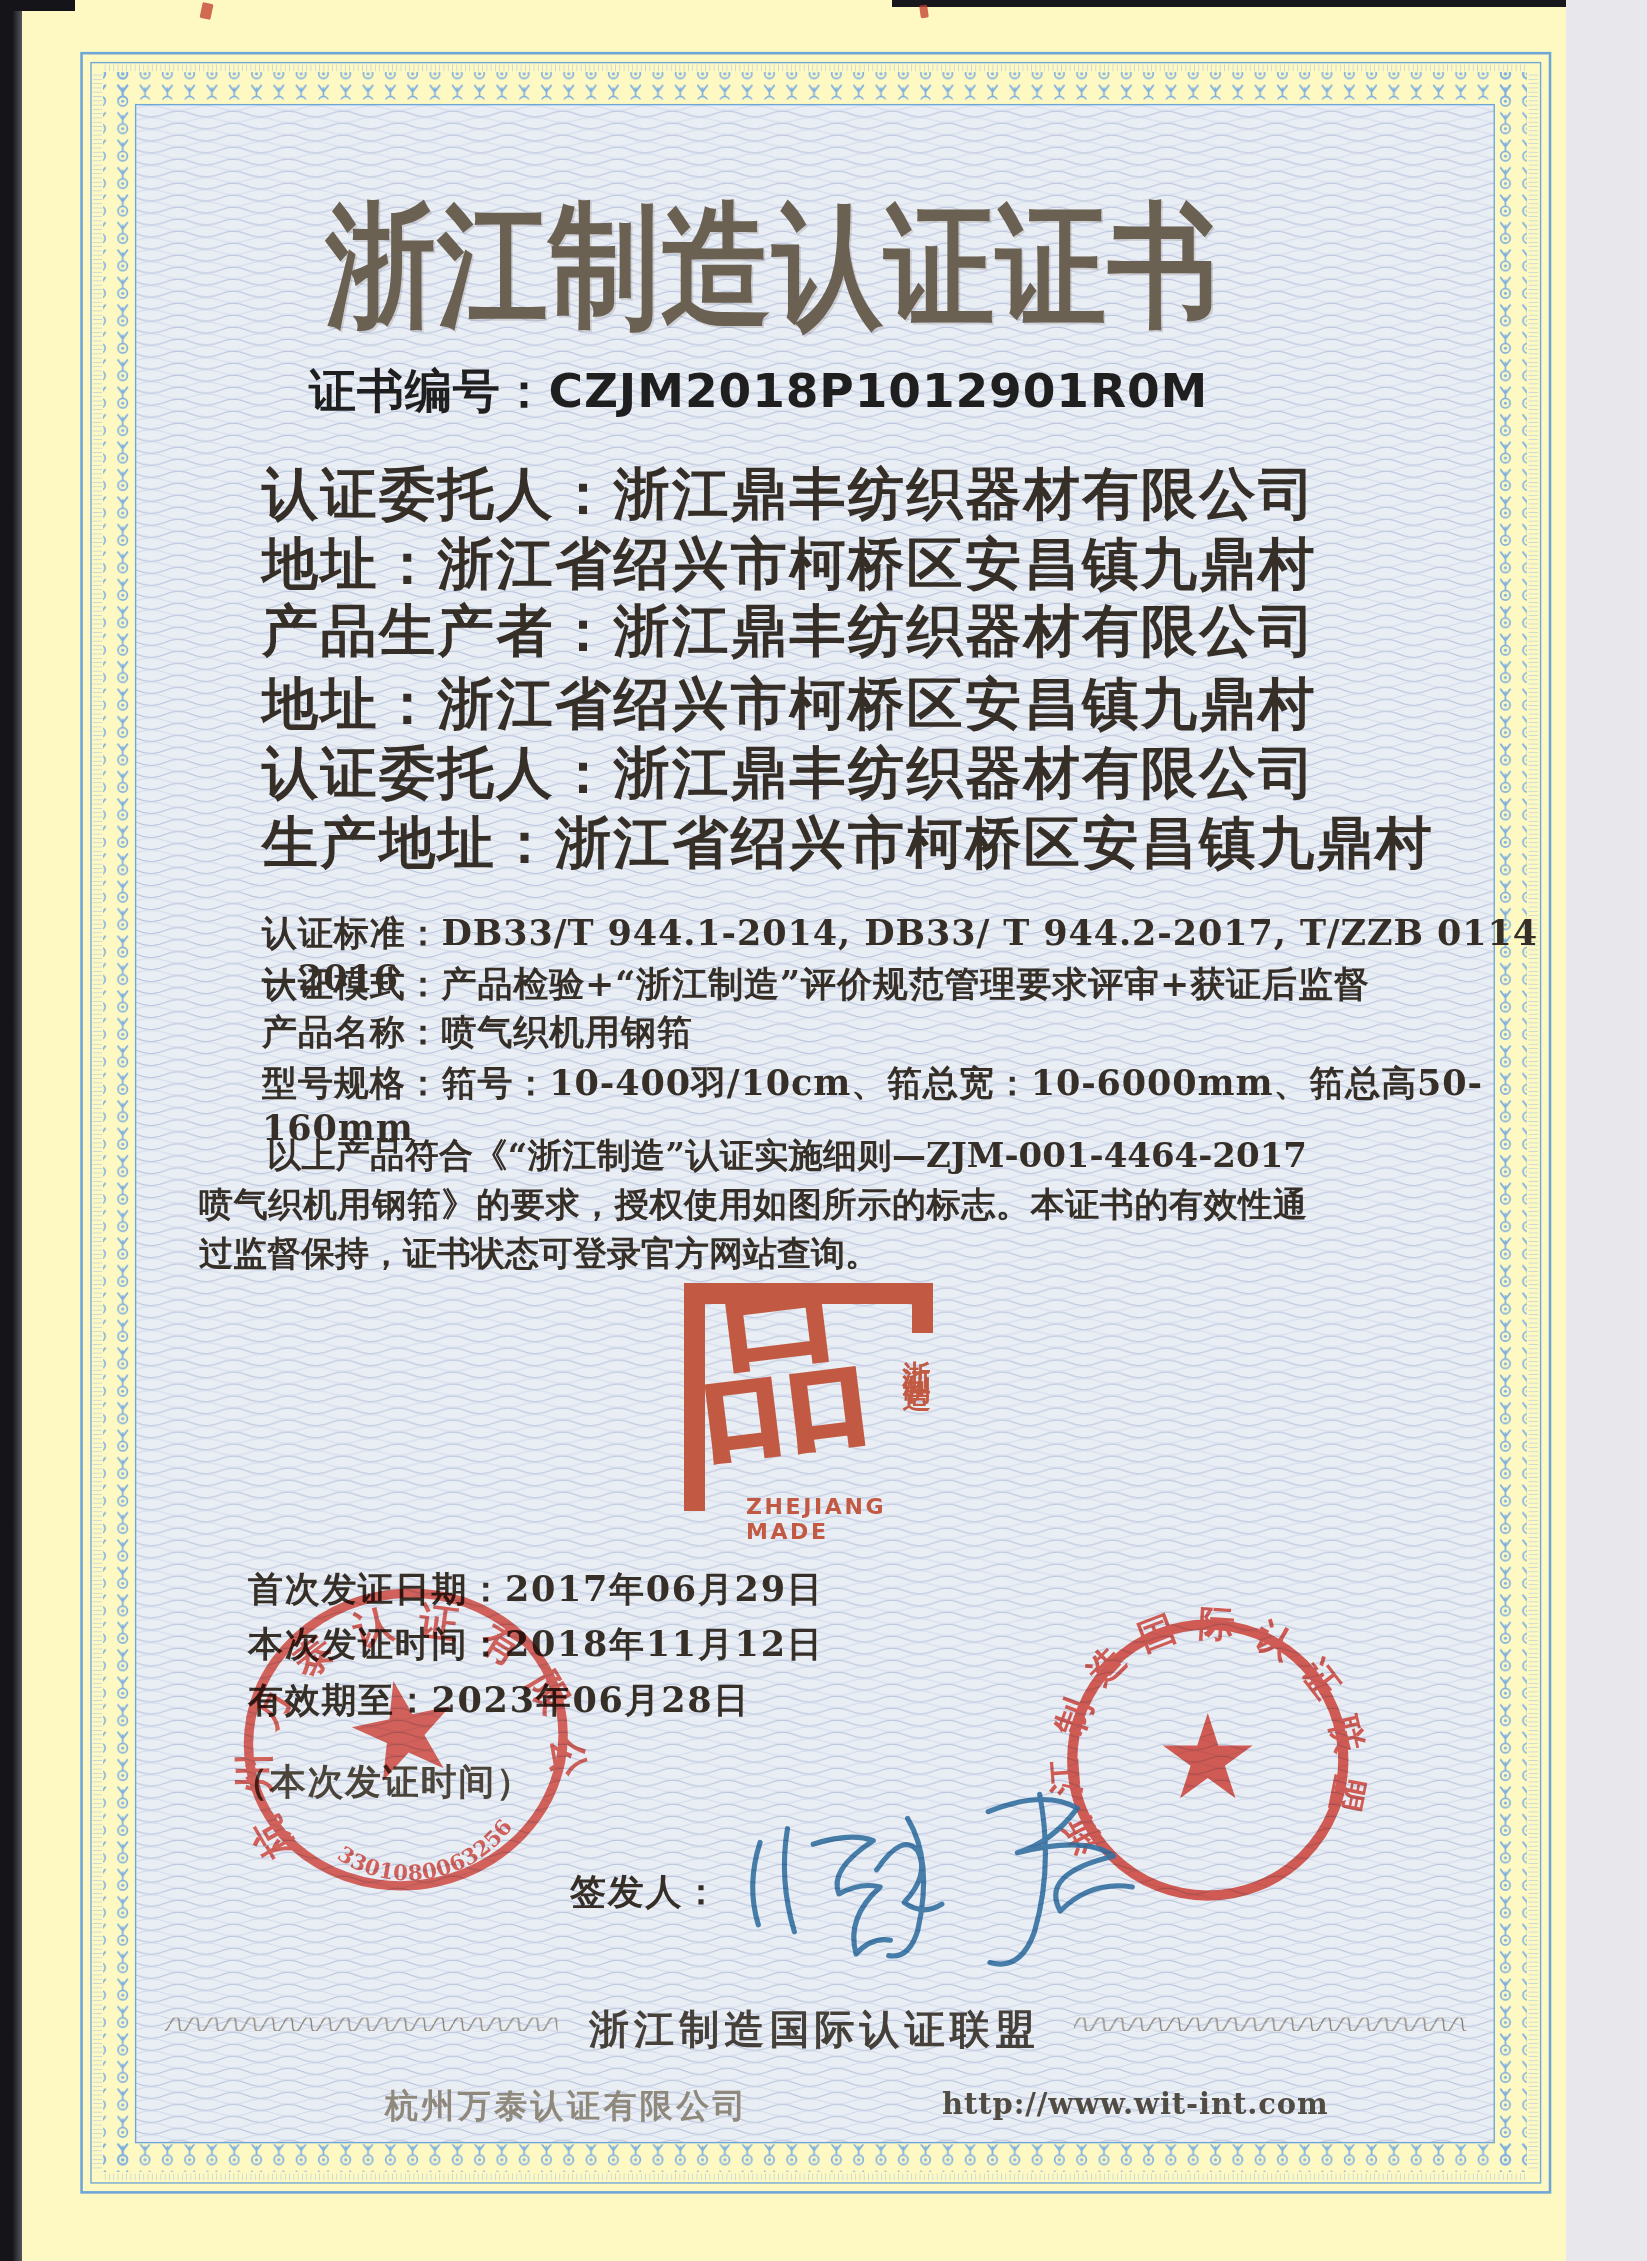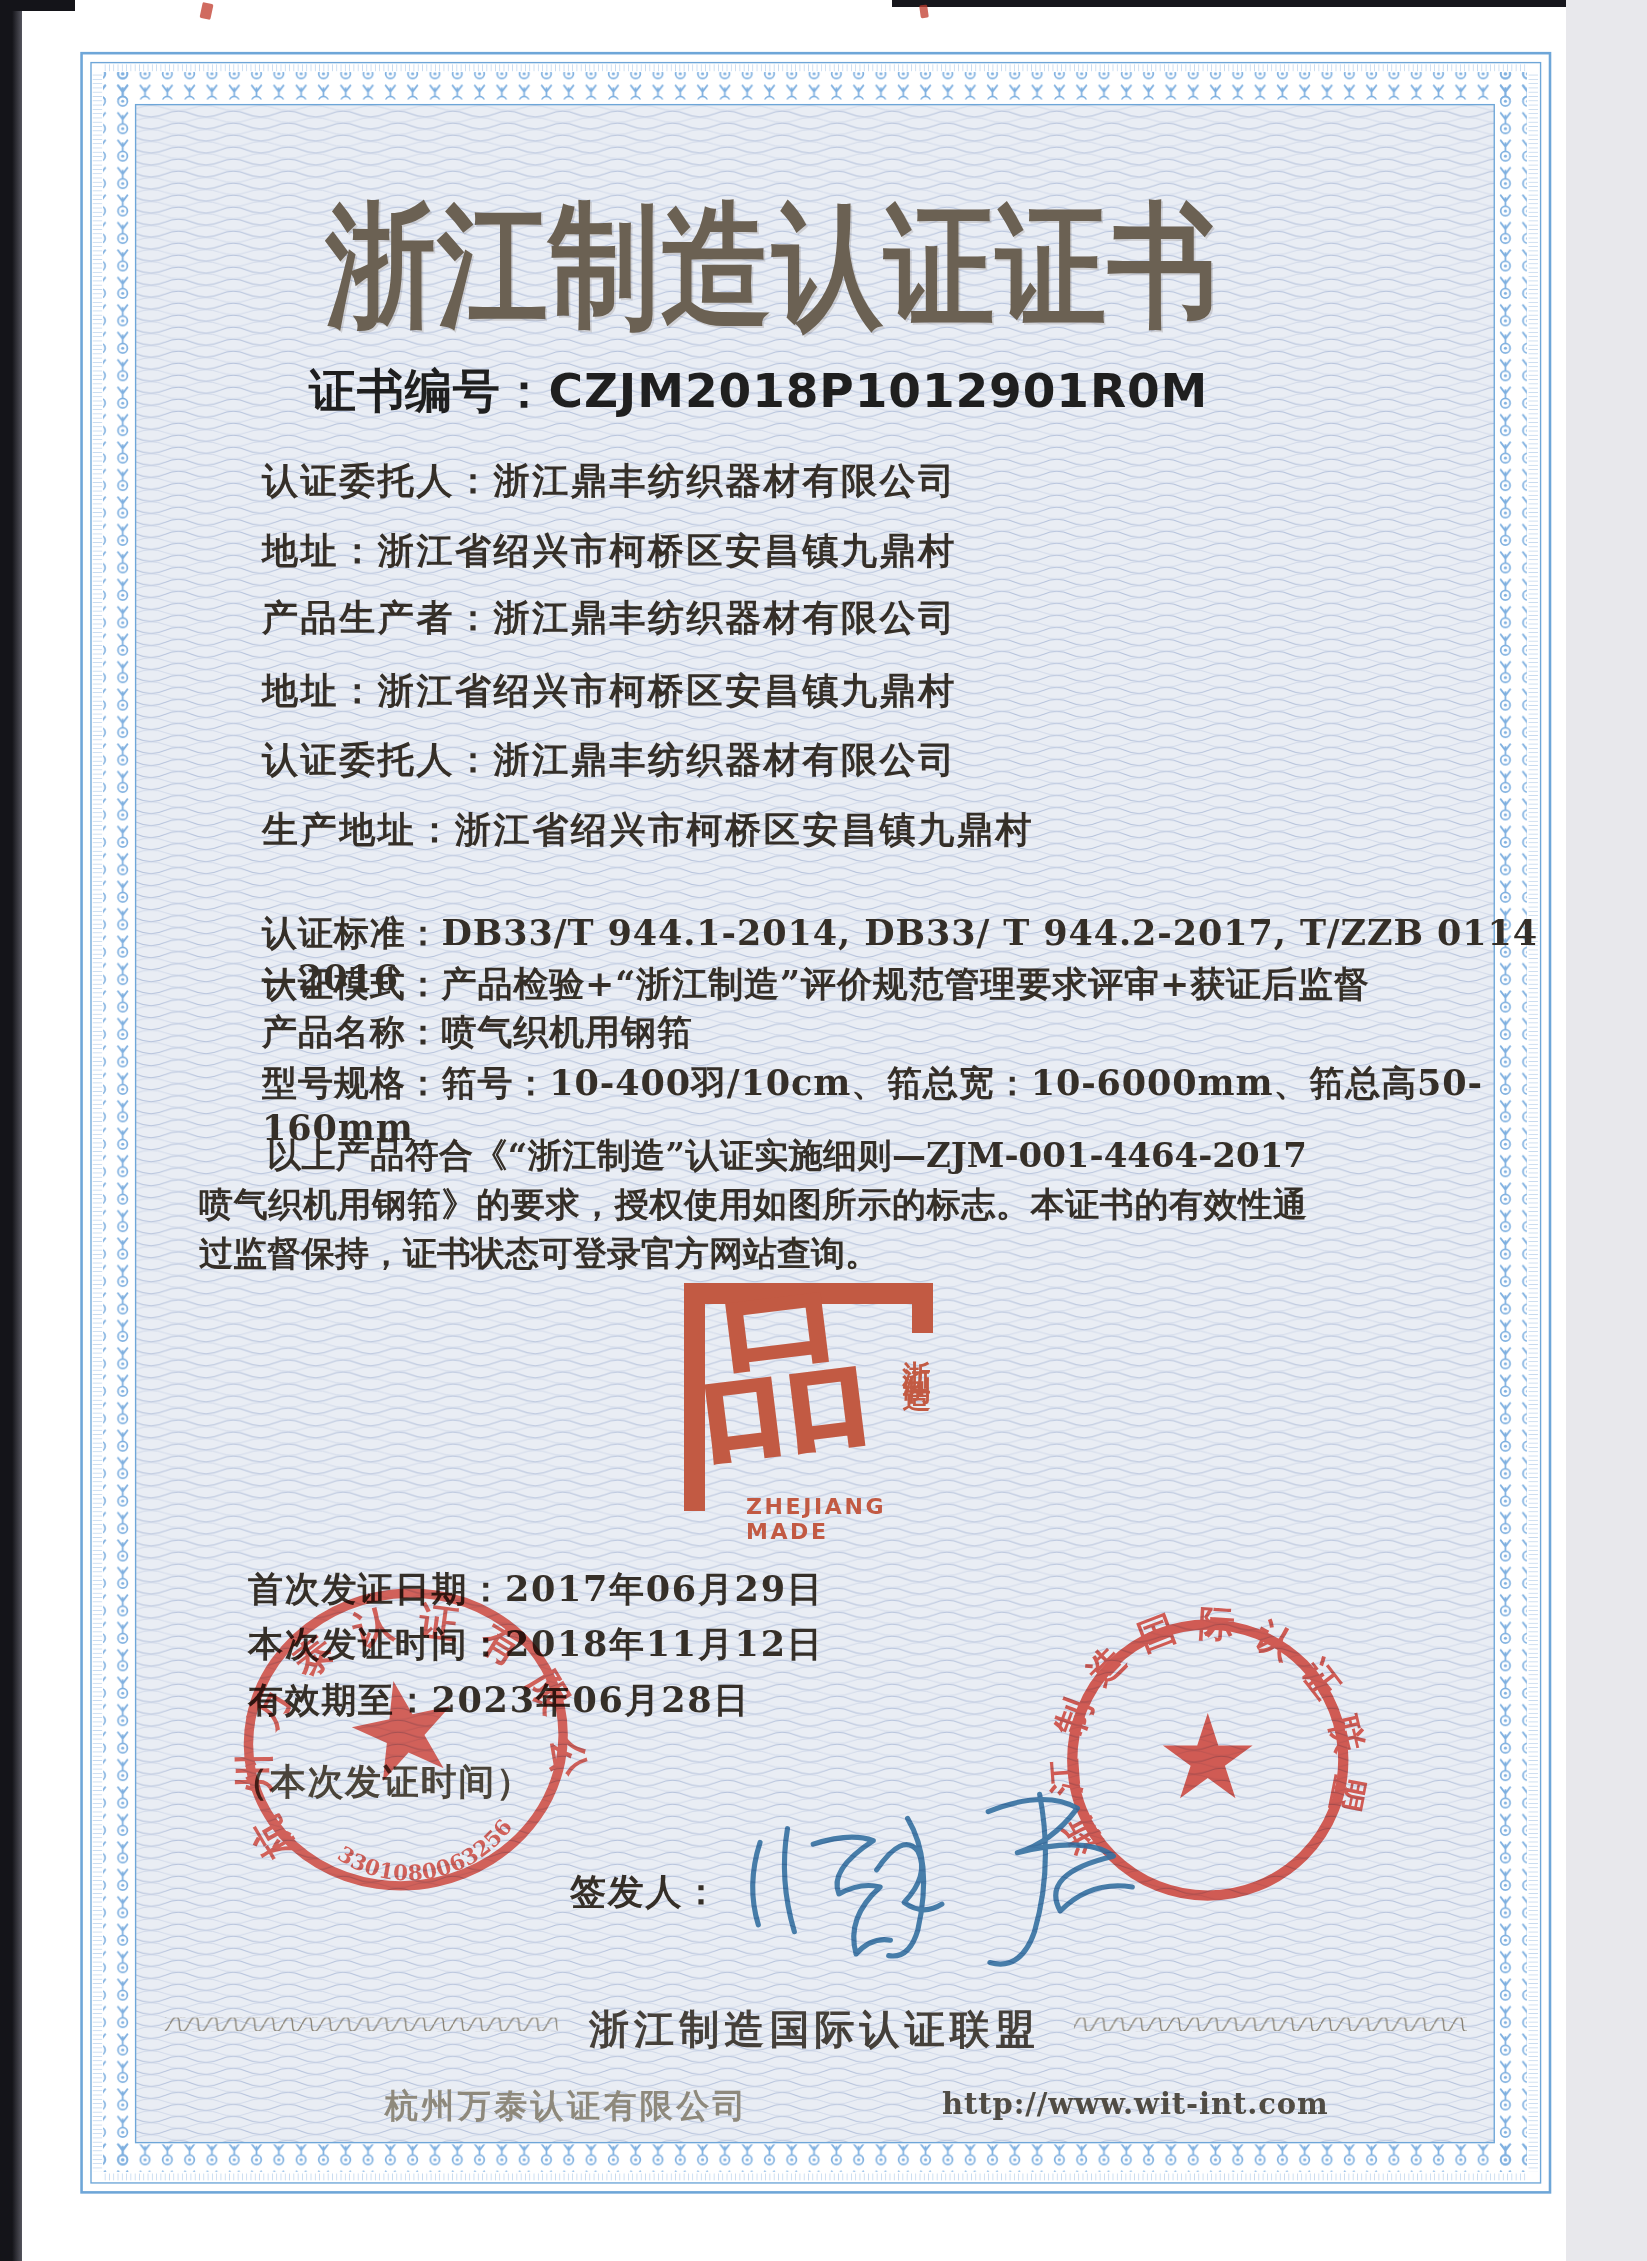--- a/index.html
+++ b/index.html
@@ -1,25 +1,25 @@
 <!DOCTYPE html>
 <html style="font-size:13.7px"><head>
 <meta charset="utf-8">
 <style>
   html,body{margin:0;padding:0;background:#e8e8ec;}
-  .page{position:relative;width:1566px;height:2261px;background:#ffffff;overflow:hidden;
+  .page{position:relative;width:1566px;height:2261px;background:#fef9c3;overflow:hidden;
         font-family:"DejaVu Serif","Liberation Serif",serif;}
   .abs{position:absolute;}
   .cjk{color:#352f28;font-weight:700;}
   .title{left:292px;top:177px;width:961px;text-align:center;font-size:110px;color:#6b6153;
          font-weight:700;letter-spacing:1.7px;transform:scaleY(1.22);transform-origin:top center;
          text-shadow:1.7px 1.7px 0 rgba(90,80,70,.18);}
   .certno{left:309px;top:360px;width:1047px;text-align:left;font-size:47px;color:#1f1f1f;
           font-weight:700;font-family:"DejaVu Sans","Liberation Sans",sans-serif;letter-spacing:0.9px;}
-  .bodyline{left:262px;font-size:36px;letter-spacing:2.6px;}
+  .bodyline{left:262px;font-size:56px;letter-spacing:2.6px;}
   .detline{left:262px;font-size:35px;letter-spacing:0.9px;}
   .para{left:199px;top:1131px;width:1108px;font-size:34px;line-height:49px;text-align:justify;
         text-indent:2em;color:#352f28;font-weight:700;}
   .dateline{left:248px;font-size:35px;letter-spacing:1.7px;}
   .sealnote{left:232px;top:1758px;font-size:36px;color:#4a443a;font-weight:700;letter-spacing:1.7px;}
   .signer{left:570px;top:1868px;font-size:36px;letter-spacing:1.7px;}
   .foot-head{left:300px;top:2002px;width:1029px;text-align:center;font-size:40px;color:#45403a;
              font-weight:700;letter-spacing:5.1px;}
   .foot-co{left:385px;top:2084px;font-size:33px;color:#8e897c;font-weight:600;letter-spacing:3.4px;}
   .foot-url{left:942px;top:2087px;font-size:29px;color:#504c44;font-weight:600;letter-spacing:0.9px;}

